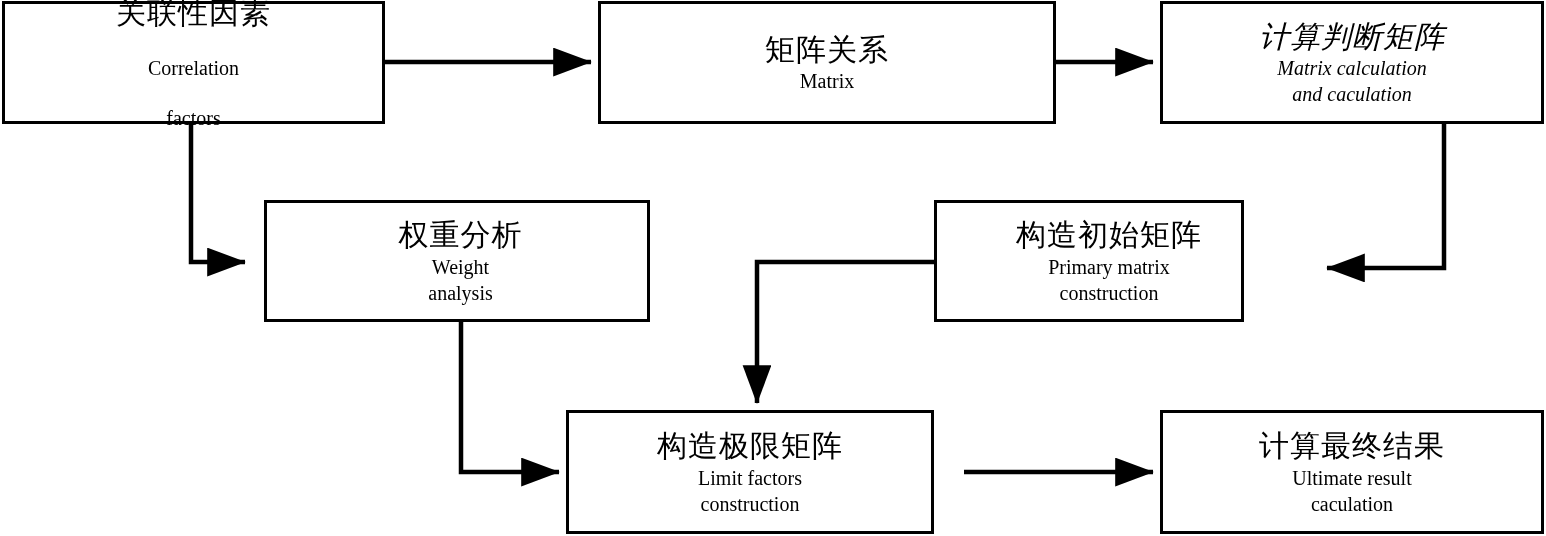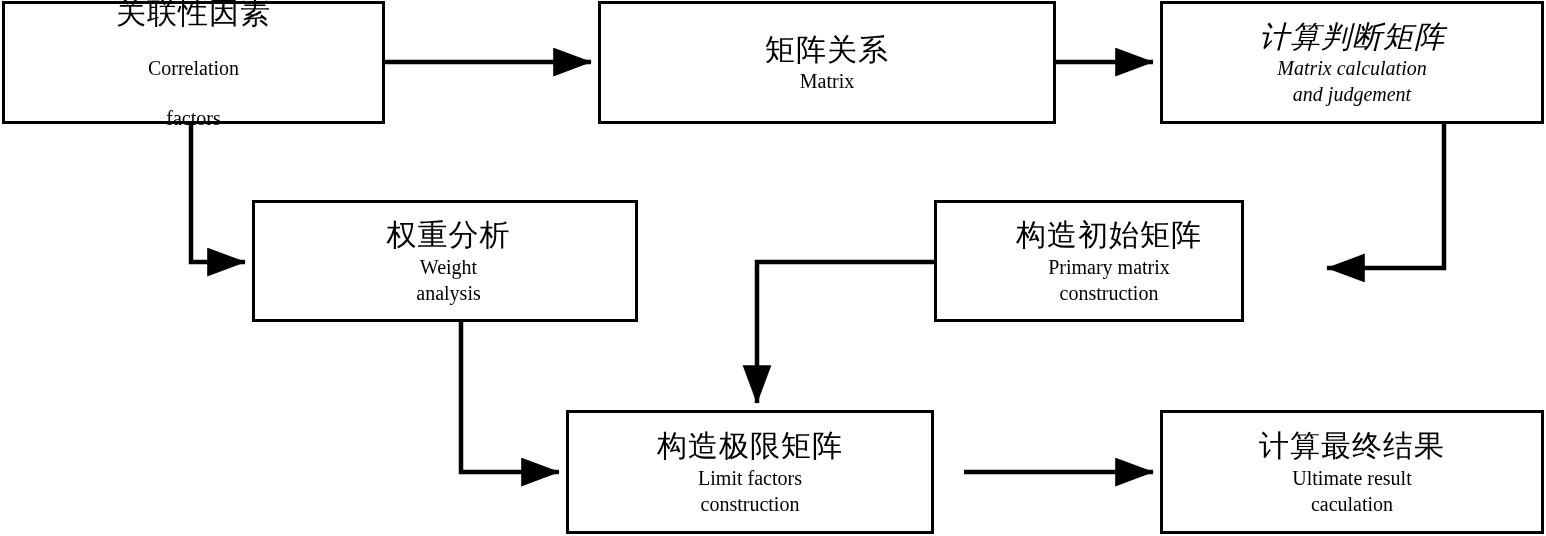--- a/index.html
+++ b/index.html
@@ -95,24 +95,24 @@
   </div>
 
   <div class="node" style="left:598px; top:1px; width:458px; height:123px;">
     <div class="cn">矩阵关系</div>
     <div class="en">Matrix</div>
   </div>
 
   <div class="node" style="left:1160px; top:1px; width:384px; height:123px;font-style:italic;">
     <div class="cn">计算判断矩阵</div>
     <div class="en">Matrix calculation</div>
-    <div class="en">and  judgement</div>
+    <div class="en">and  caculation</div>
   </div>
 
-  <div class="node" style="left:252px; top:200px; width:386px; height:122px;padding-left:7px;">
+  <div class="node" style="left:264px; top:200px; width:386px; height:122px;padding-left:7px;">
     <div class="cn">权重分析</div>
     <div class="en">Weight</div>
     <div class="en">analysis</div>
   </div>
 
   <div class="node" style="left:934px; top:200px; width:310px; height:122px;padding-left:40px;">
     <div class="cn">构造初始矩阵</div>
     <div class="en">Primary matrix</div>
     <div class="en">construction</div>
   </div>

